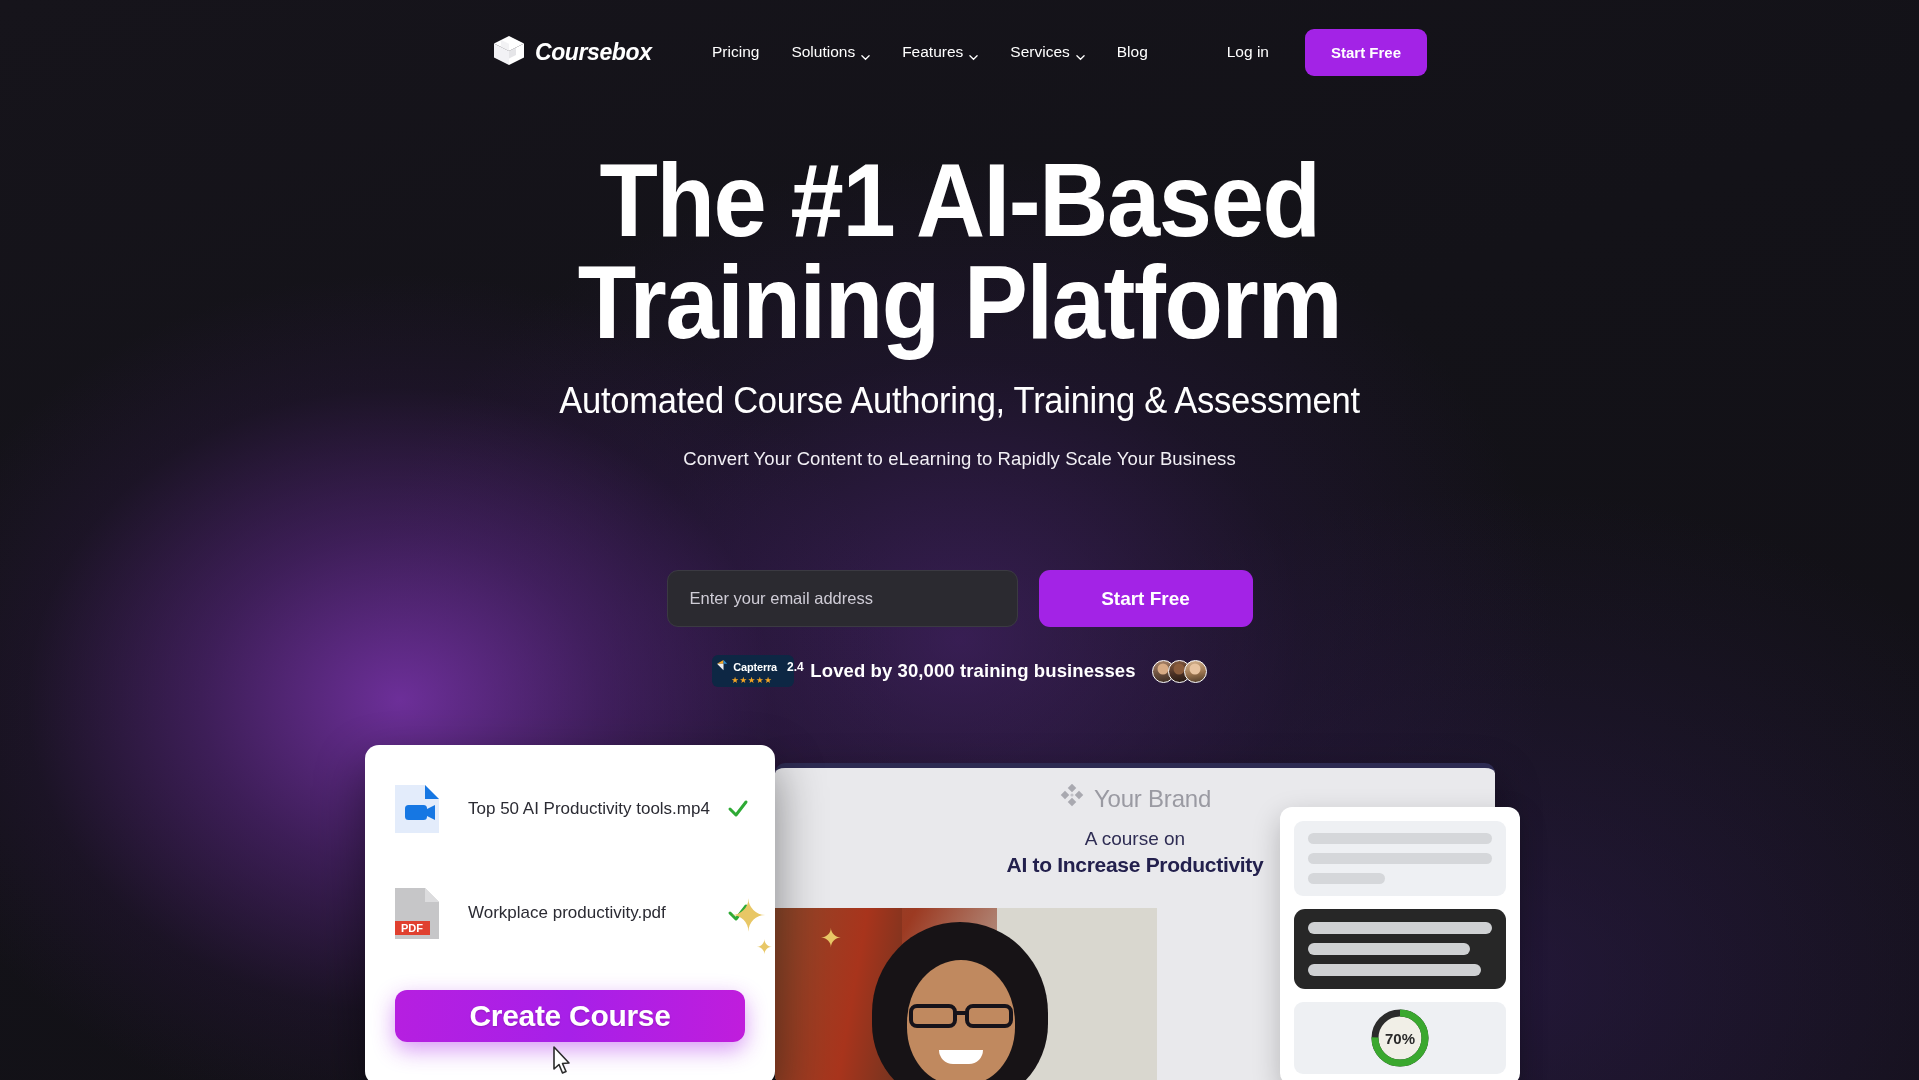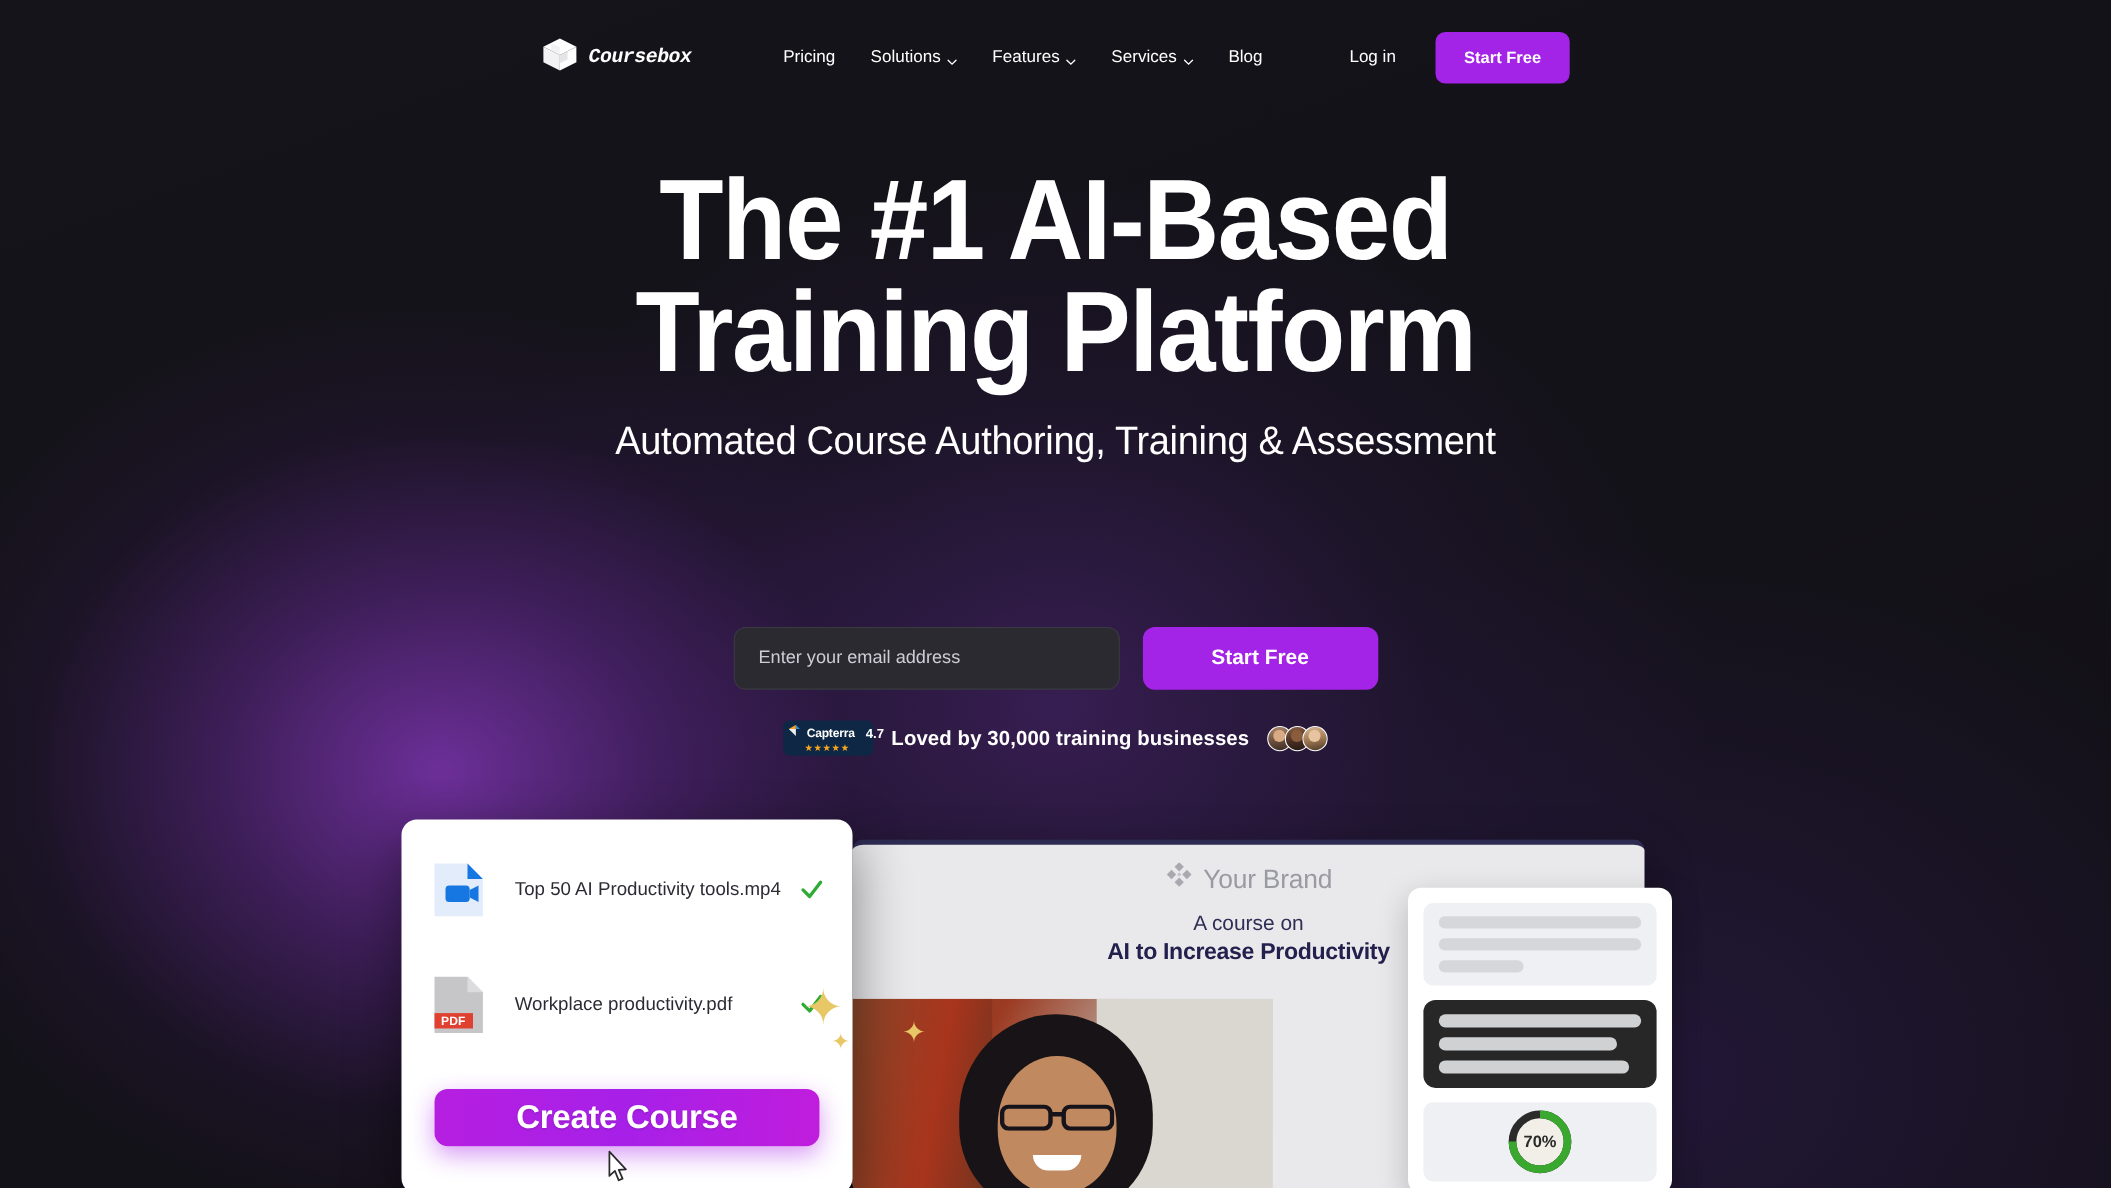--- a/index.html
+++ b/index.html
@@ -23,22 +23,22 @@
   #page { position:relative; z-index:2; width:1919px; height:1080px; }
 
   
   #navbar {
     position:absolute; top:0; left:0; width:1919px; height:104px;
     display:flex; align-items:center; justify-content:center; gap:0;
   }
   .nav-inner { display:flex; align-items:center; width:935px; }
   #brand { display:flex; align-items:center; gap:9px; width:172px; flex:none; }
   .brand-name {
-    font-family:Liberation Mono, monospace; font-style:italic; font-weight:700;
-    font-size:18px; letter-spacing:-0.4px; color:#ffffff;
+    font-family:Liberation Sans, sans-serif; font-style:italic; font-weight:700;
+    font-size:23px; letter-spacing:-0.4px; color:#ffffff;
   }
   .nav-links { display:flex; align-items:flex-end; gap:0; margin-left:32px; }
   .nav-link {
     font-size:15.5px; color:#ffffff; padding:0 16px; cursor:pointer;
     display:flex; align-items:center; gap:6px; white-space:nowrap;
   }
   .chev { display:inline-block; width:9px; height:9px; }
   .nav-right { display:flex; align-items:center; margin-left:auto; gap:14px; }
   #login-link { font-size:15.5px; color:#fff; padding:0 22px; cursor:pointer; }
   #nav-start-free {
@@ -264,40 +264,41 @@
 
     </div>
   </div>
 
   <div id="hero">
     <h1 id="hero-title">
       <span>The #1 AI-Based</span>
       <span class="l2">Training Platform</span>
     </h1>
     <div id="hero-sub">Automated Course Authoring, Training &amp; Assessment</div>
+    <div id="hero-tag">Convert Your Content to eLearning to Rapidly Scale Your Business</div>
   </div>
 
   <div id="signup-form">
     <input id="email-input" type="text" placeholder="Enter your email address" style="">
     <button id="hero-start-free">Start Free</button>
   </div>
 
   <div id="social-proof">
     <div id="capterra-badge">
       <div class="cap-top">
         <span>
           <svg width="13" height="12" viewBox="0 0 14 13">
             <polygon points="0,4 7,4 7,0" fill="#f6a623"></polygon>
             <polygon points="7,0 7,4 11,4" fill="#2e8fd6"></polygon>
             <polygon points="0,4 7,4 7,11" fill="#ffffff" opacity="0.92"></polygon>
           </svg>
         </span>
         <span class="cap-word">Capterra</span>
         <span class="cap-div"></span>
-        <span class="cap-score">4.7</span>
+        <span class="cap-score">2.4</span>
       </div>
       <div class="cap-stars">★★★★★</div>
     </div>
     <div id="social-text">Loved by 30,000 training businesses</div>
     <div id="avatars">
       <div class="avatar av1">
           <span class="av-face"></span>
         </div>
       <div class="avatar av2">
           <span class="av-face"></span>

